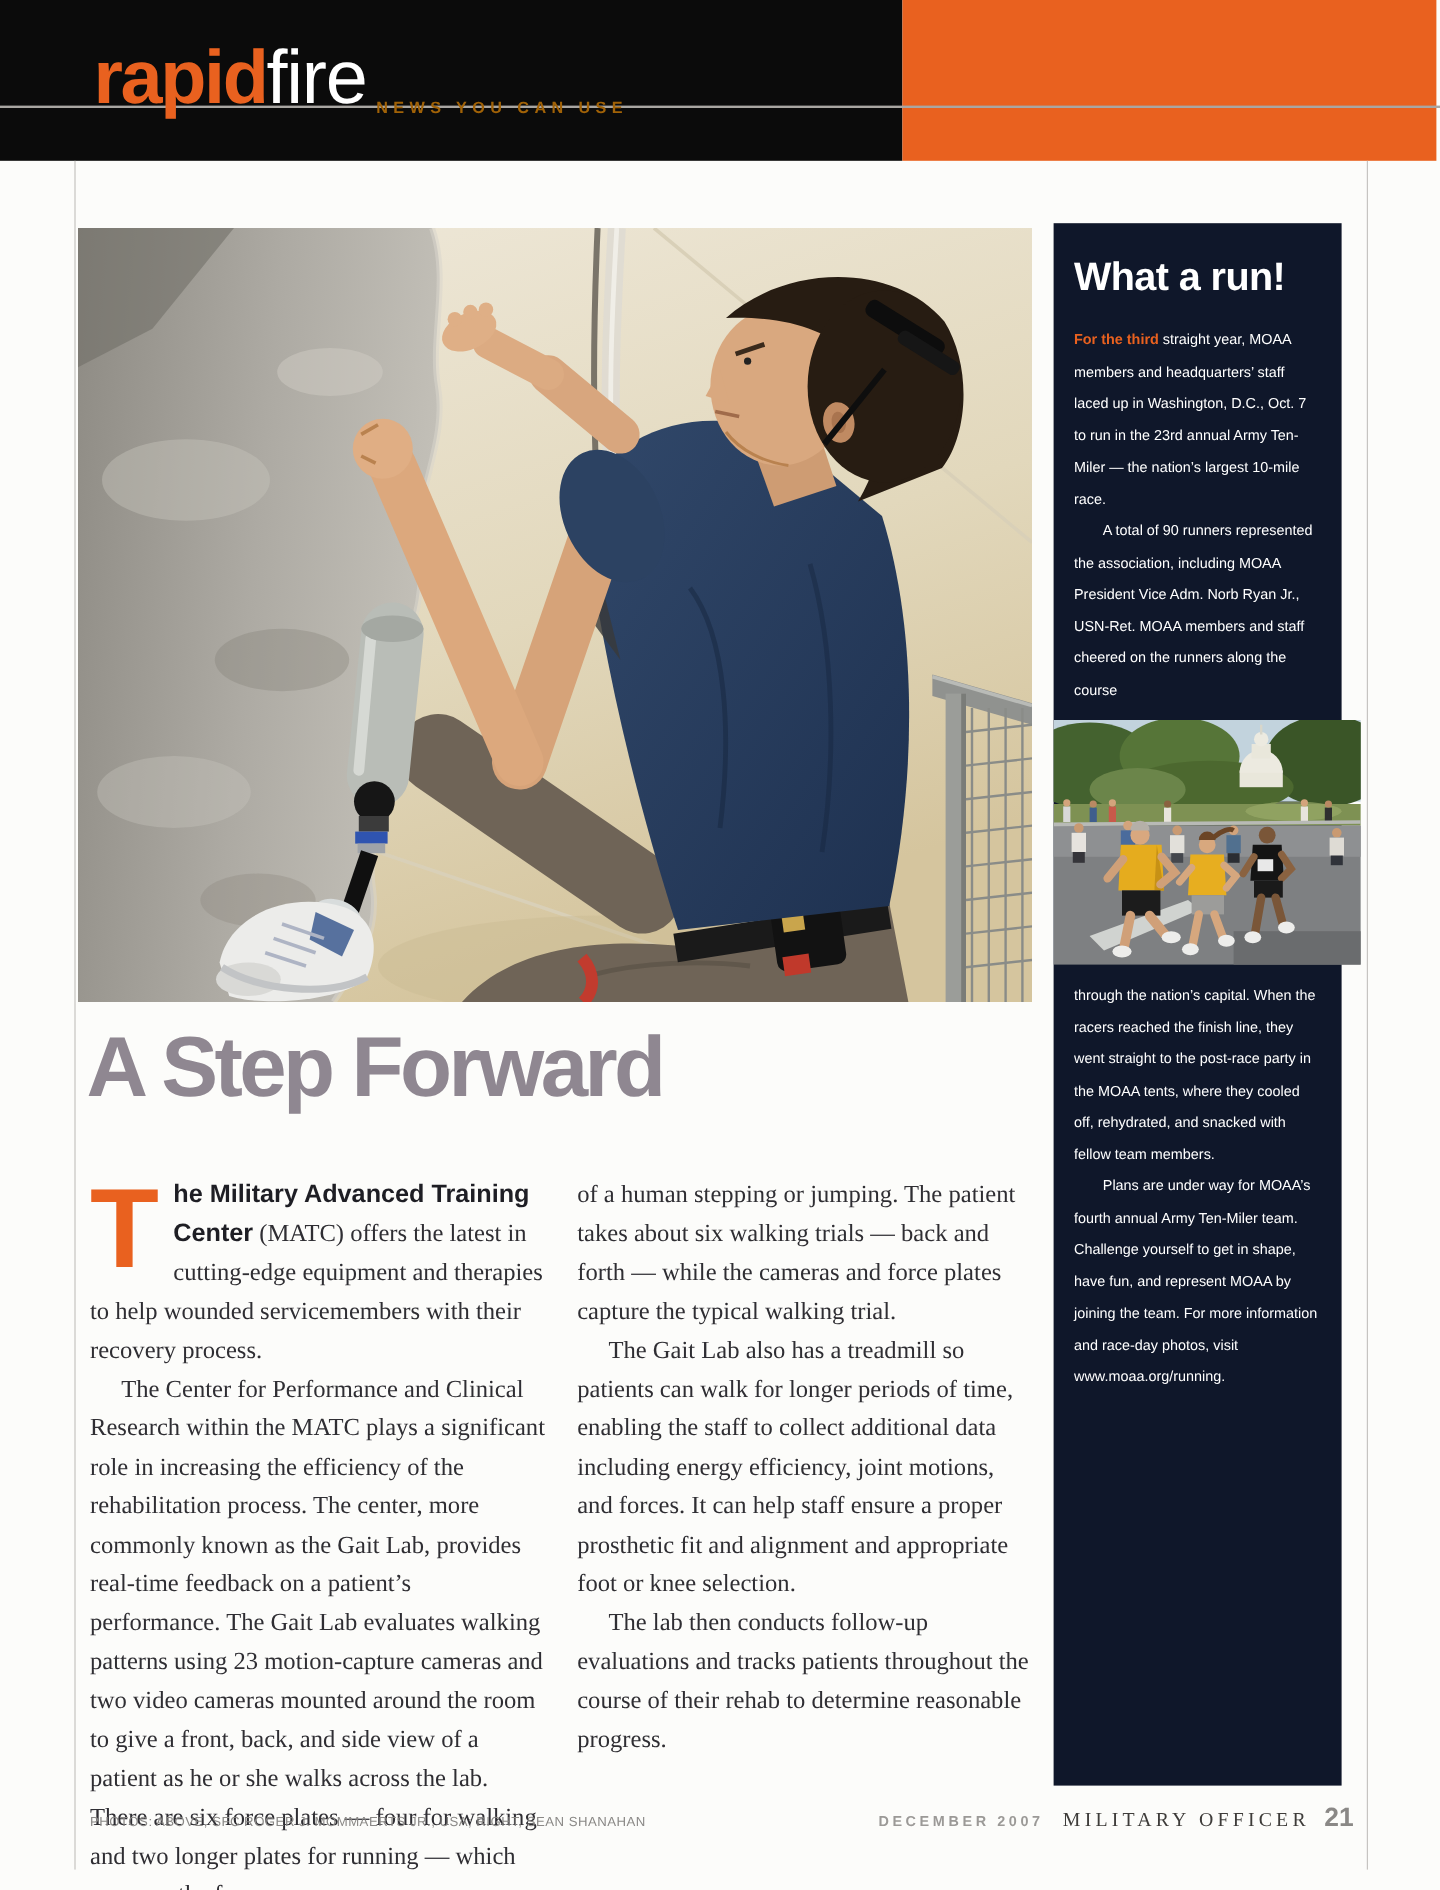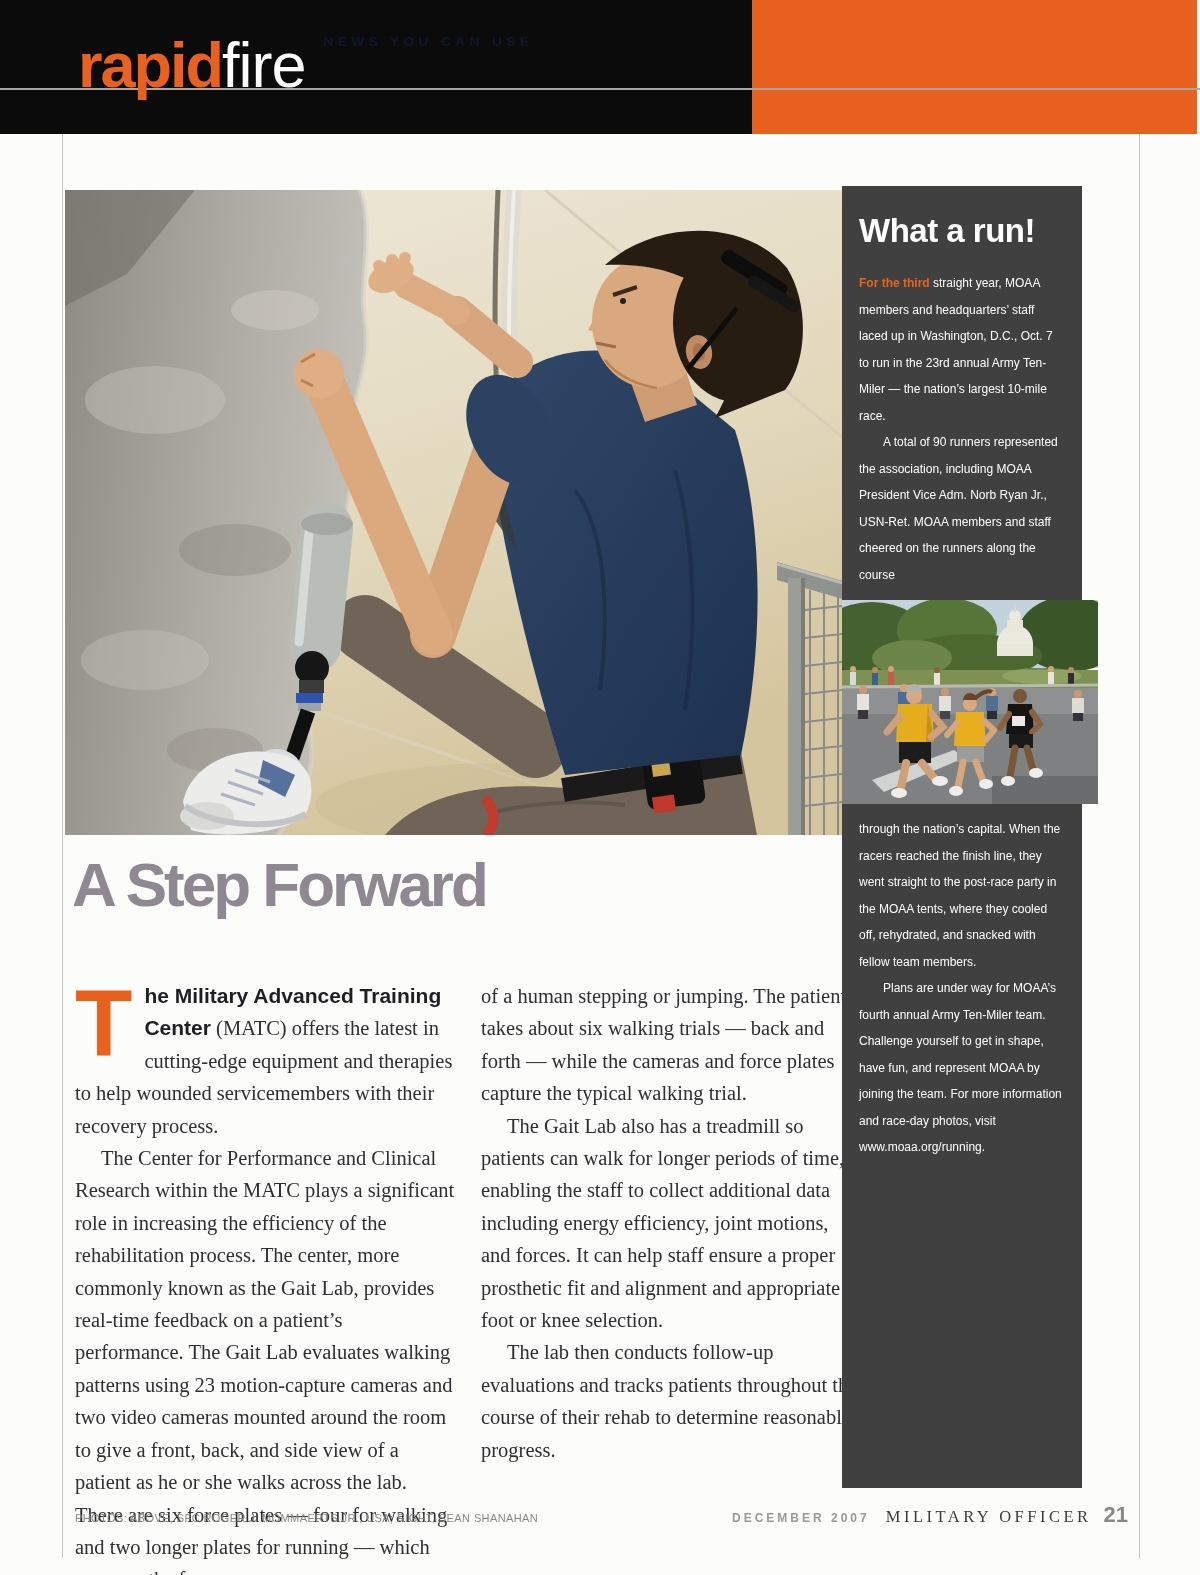--- a/index.html
+++ b/index.html
@@ -6,45 +6,45 @@
   .page { position:relative; width:1200px; height:1575px; background:#FCFCFA;
           font-family:"Liberation Sans",sans-serif; overflow:hidden; }
 
   
   .hdr-black  { position:absolute; left:0; top:0; width:752px; height:134px; background:#0B0B0B; }
   .hdr-orange { position:absolute; left:752px; top:0; width:445px; height:134px; background:#E9611F; }
   .hdr-line   { position:absolute; left:0; top:88px; width:1200px; height:2px; background:#A9A6A2; z-index:3; }
   .rule-left  { position:absolute; left:62px;  top:134px; width:1px; height:1424px; background:#C6C4C1; }
   .rule-right { position:absolute; left:1139px; top:134px; width:1px; height:1424px; background:#C6C4C1; }
 
-  .logo { position:absolute; left:78px; top:34px; z-index:4; display:flex; align-items:flex-start; }
+  .logo { position:absolute; left:78px; top:34px; z-index:4; display:flex; align-items:flex-end; }
   .logo .b  { font-size:63px; font-weight:bold; color:#E9611F; letter-spacing:-2px; line-height:1; }
   .logo .t  { font-size:63px; font-weight:normal; color:#FFFFFF; letter-spacing:-1px; line-height:1; }
-  .logo .tag{ margin-left:18px; font-size:13.5px; font-weight:bold; color:#0f172a; letter-spacing:4.5px; }
+  .logo .tag{ margin-left:8px; font-size:13.5px; font-weight:bold; color:#a16207; letter-spacing:4.5px; }
 
   
   .photo-main { position:absolute; left:65px; top:190px; width:795px; height:645px; }
   .photo-main svg { display:block; }
 
   
-  .headline { position:absolute; left:72px; top:854px; font-size:62px; font-weight:bold;
+  .headline { position:absolute; left:72px; top:854px; font-size:71px; font-weight:bold;
               color:#8F8791; letter-spacing:-3px; line-height:1; white-space:nowrap; }
 
   
   .columns { position:absolute; left:75px; top:980px; width:786px; display:flex; gap:26px;
              font-family:"Liberation Serif",serif; font-size:20.5px; line-height:32.4px; color:#2F2E33; }
   .col { width:380px; }
   .col p { margin:0; }
   .col p.ind { text-indent:26px; }
   .dropcap { float:left; font-family:"Liberation Sans",sans-serif; font-weight:bold; font-size:94px;
              line-height:72px; color:#E9611F; padding:8px 12px 2px 0; }
   .leadin  { font-family:"Liberation Sans",sans-serif; font-weight:bold; color:#1E1E24; font-size:21px; }
 
   
-  .sidebar { position:absolute; left:842px; top:186px; width:240px; height:1302px; background:#404040; color:#FFF; }
+  .sidebar { position:absolute; left:878px; top:186px; width:240px; height:1302px; background:#0f172a; color:#FFF; }
   .sb-inner { padding:26px 17px 0; }
   .sb-title { font-size:33px; font-weight:bold; letter-spacing:-0.5px; margin:0 0 20px; }
   .sb-p { font-size:12px; line-height:26.5px; margin:0; }
   .sb-ind { text-indent:24px; }
   .sb-accent { color:#E9611F; font-weight:bold; }
   .sb-photo { display:block; width:256px; height:204px; margin:12px 0; }
 
   
   .footer { position:absolute; left:75px; top:1502px; width:1053px; display:flex;
             justify-content:space-between; align-items:baseline; }

